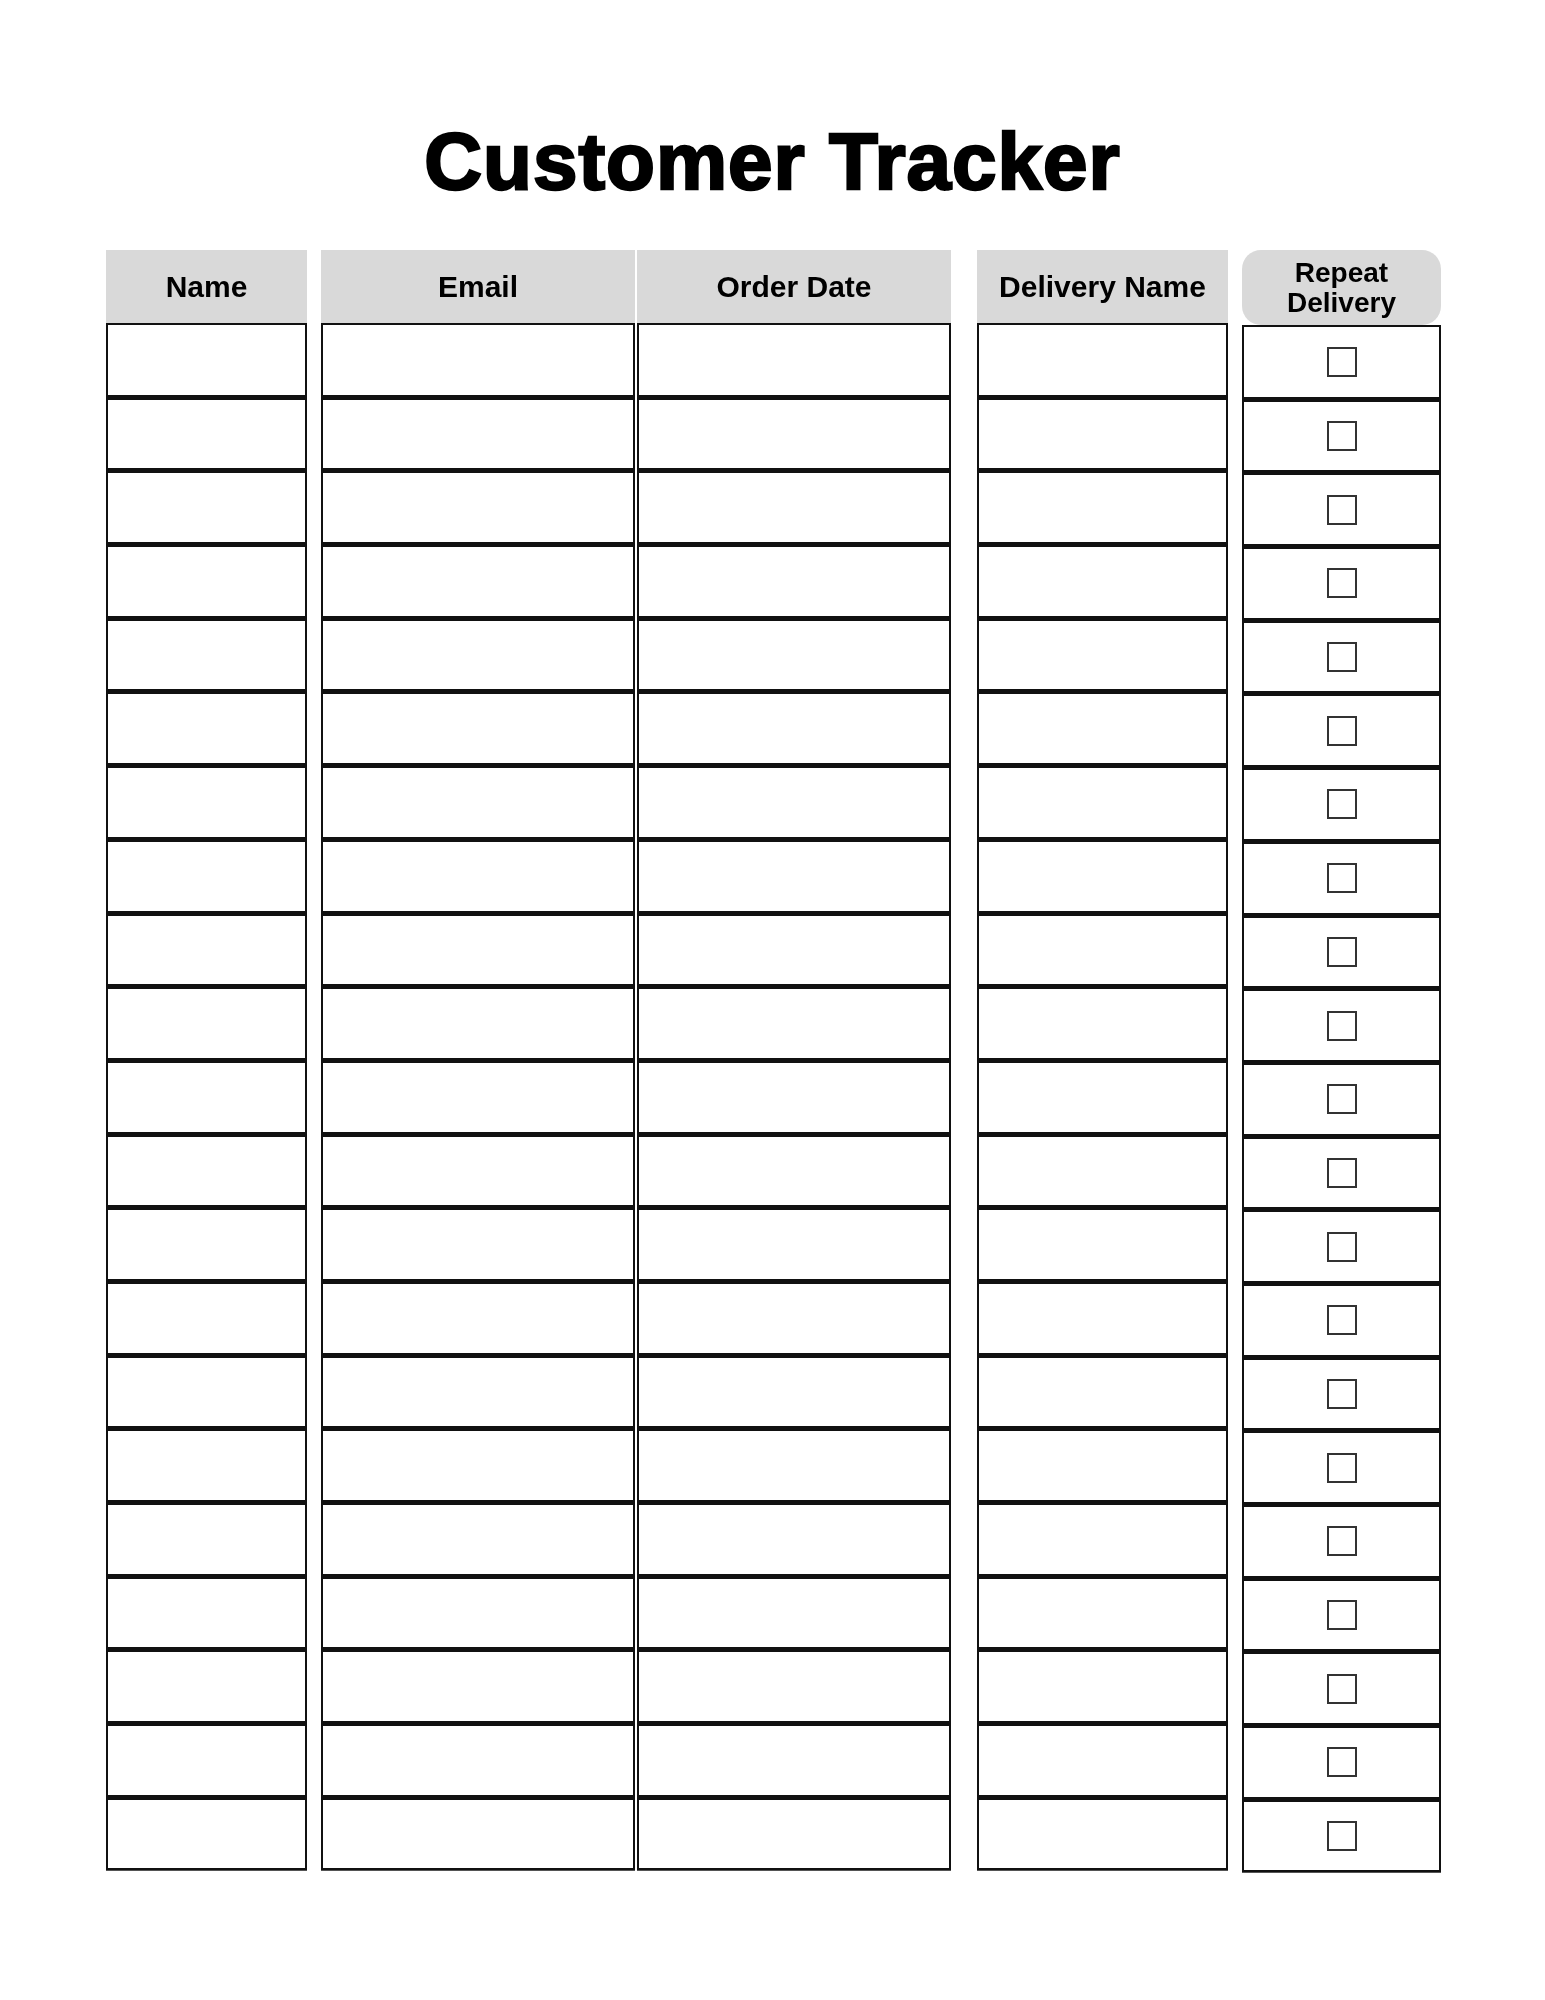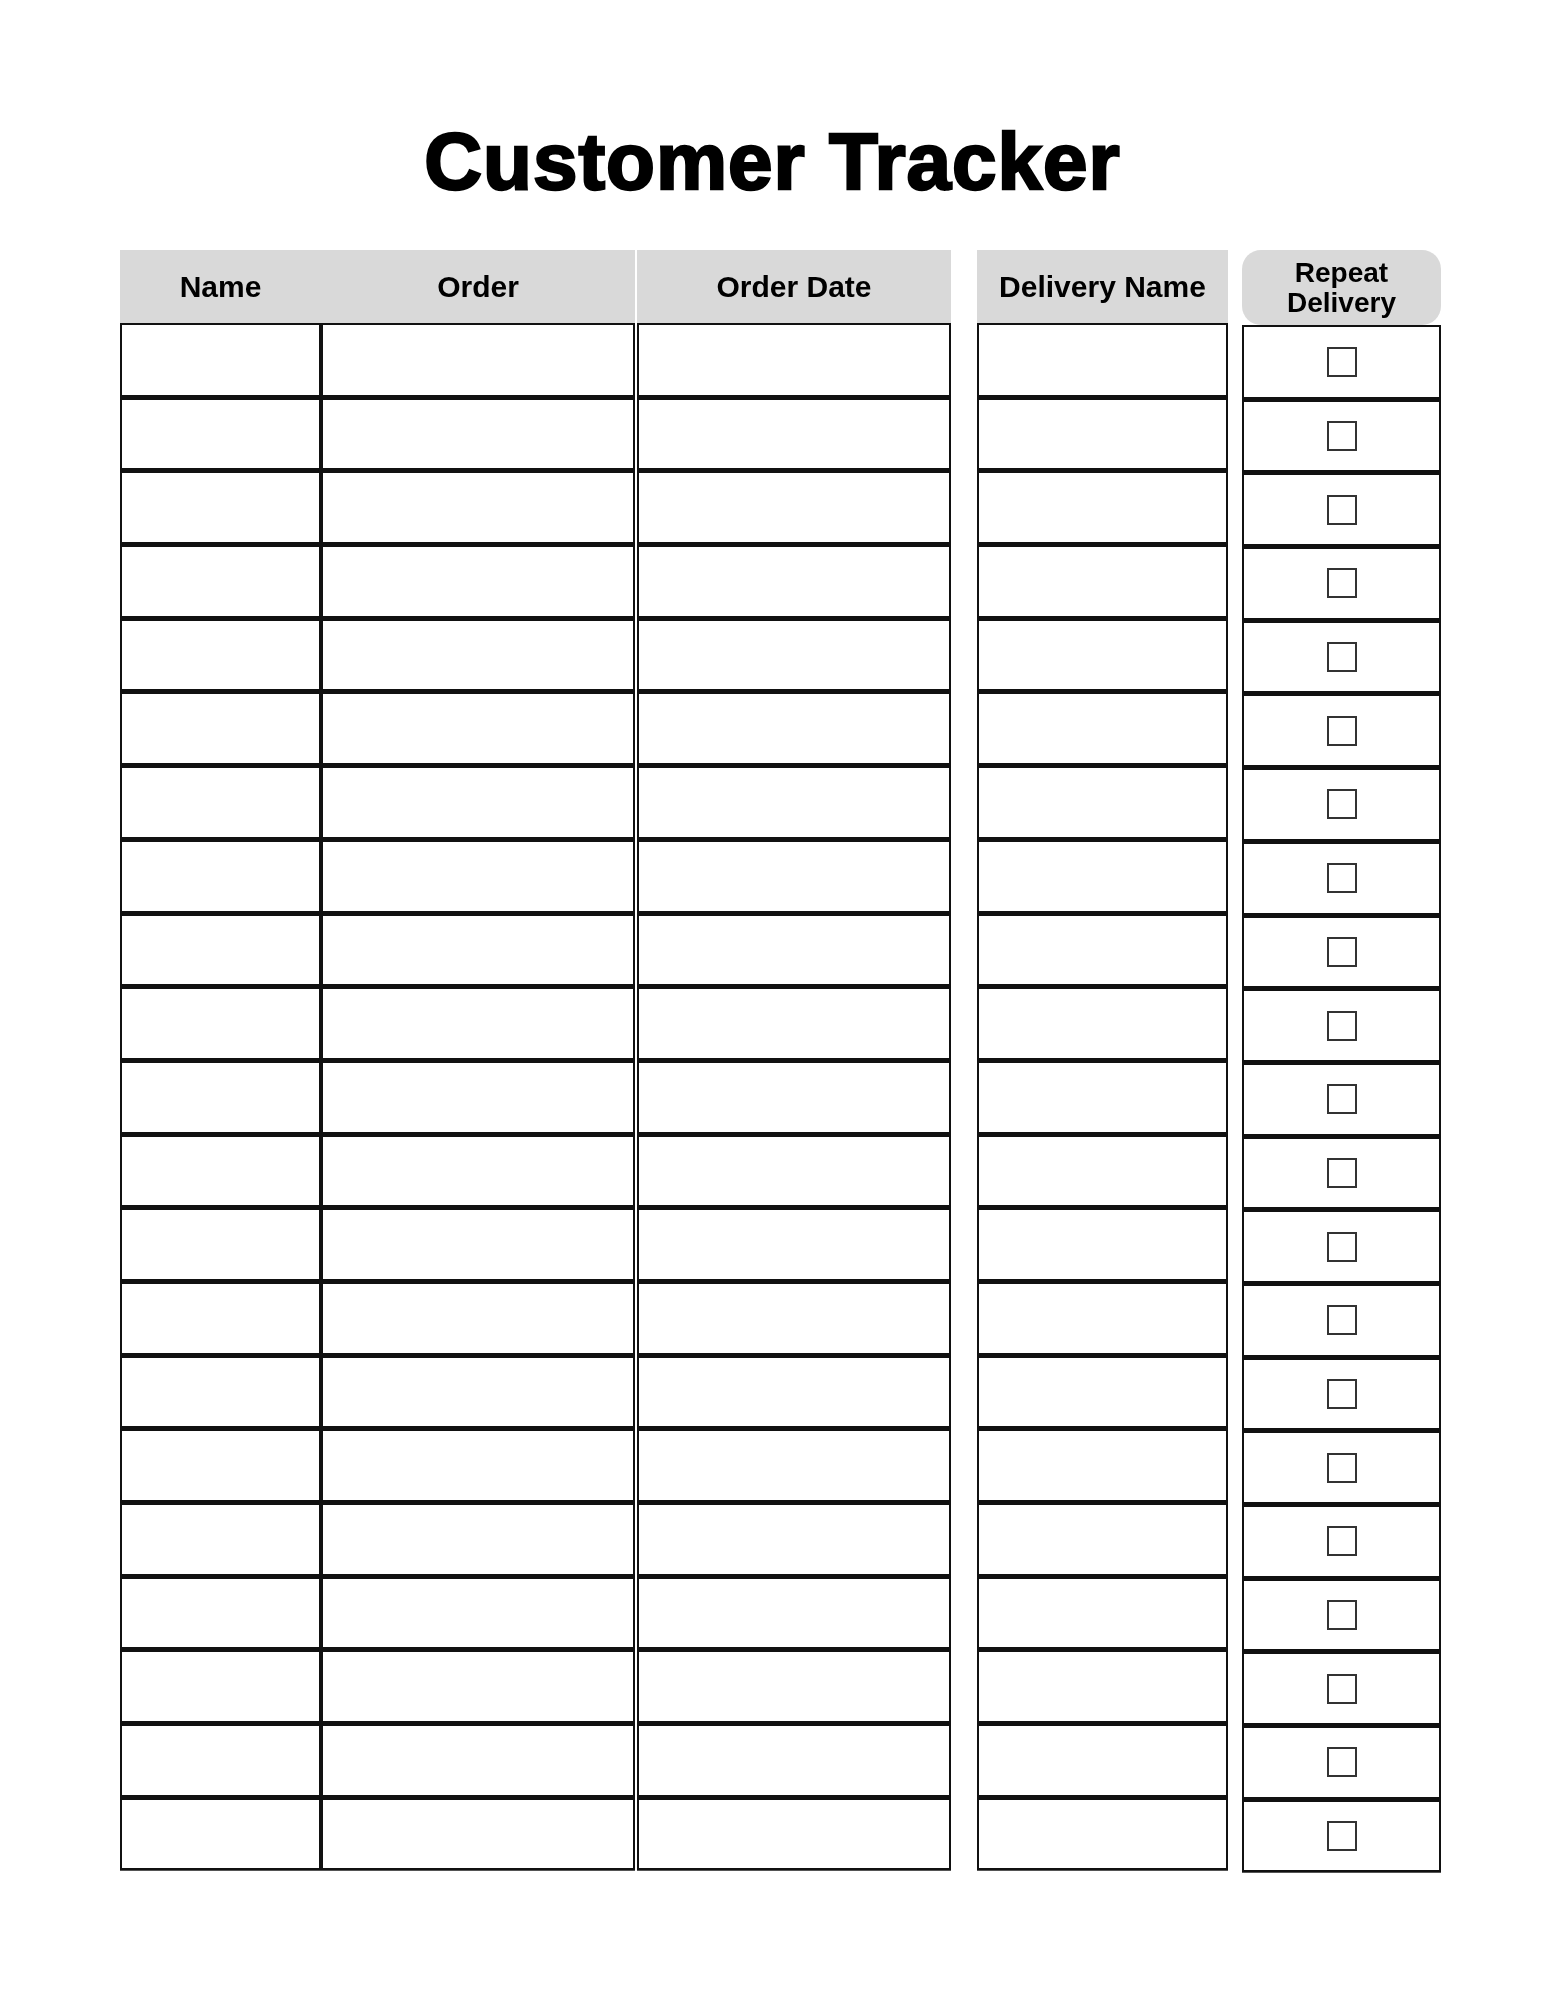--- a/index.html
+++ b/index.html
@@ -29,21 +29,21 @@
   .checkbox {
     width: 30px; height: 30px; box-sizing: border-box; border: 2px solid #333;
     background: #fff; cursor: pointer;
   }
 </style>
 </head>
 <body>
 
 <div class="title">Customer Tracker</div>
 
-<div class="col" style="left:106px; width:201px;margin-left:14px;">
+<div class="col" style="left:106px; width:201px;">
   <div class="col-header">Name</div>
   <div class="rows">
       <div class="cell"></div>
       <div class="cell"></div>
       <div class="cell"></div>
       <div class="cell"></div>
       <div class="cell"></div>
       <div class="cell"></div>
       <div class="cell"></div>
       <div class="cell"></div>
@@ -57,21 +57,21 @@
       <div class="cell"></div>
       <div class="cell"></div>
       <div class="cell"></div>
       <div class="cell"></div>
       <div class="cell"></div>
       <div class="cell"></div>
     </div>
 </div>
 
 <div class="col" style="left:321px; width:314px;">
-  <div class="col-header">Order</div>
+  <div class="col-header">Email</div>
   <div class="rows">
       <div class="cell"></div>
       <div class="cell"></div>
       <div class="cell"></div>
       <div class="cell"></div>
       <div class="cell"></div>
       <div class="cell"></div>
       <div class="cell"></div>
       <div class="cell"></div>
       <div class="cell"></div>

